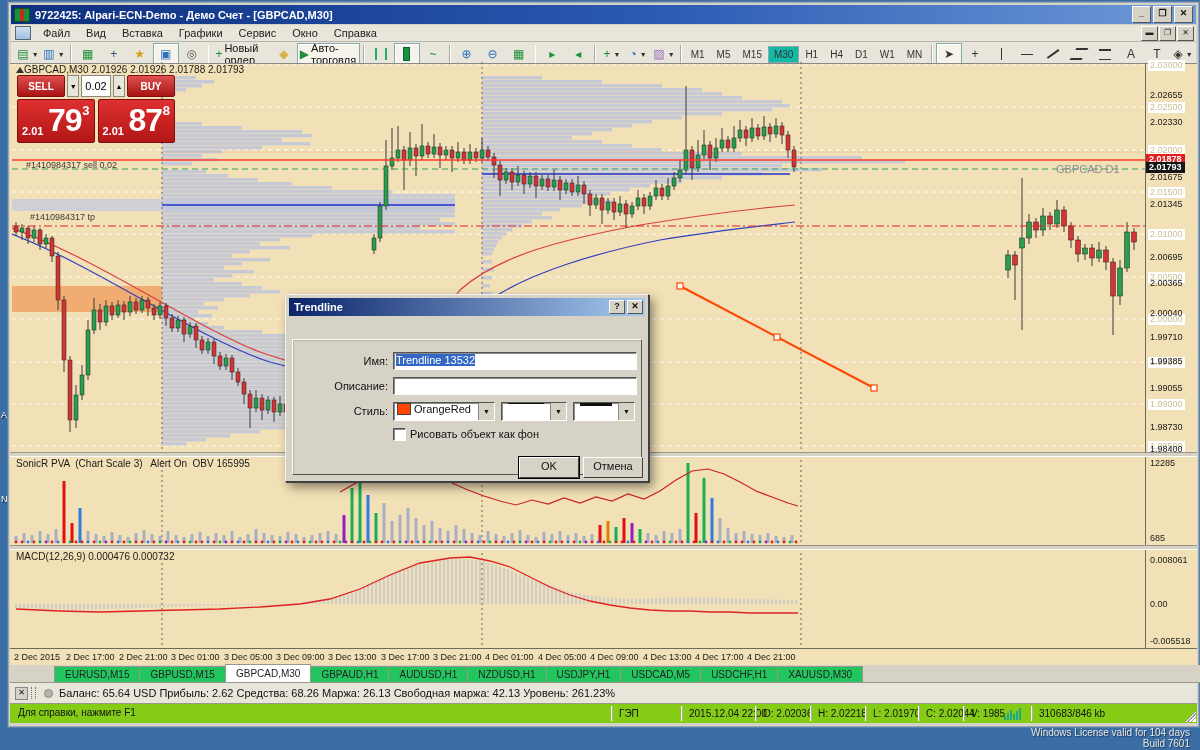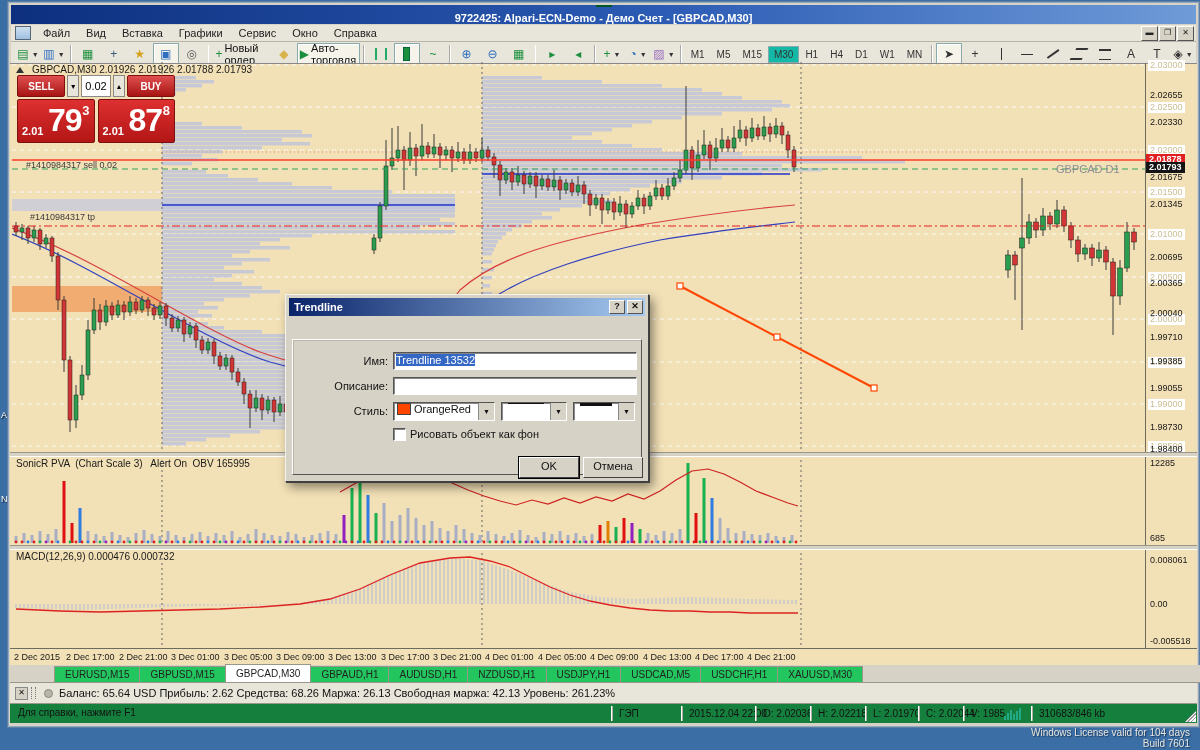--- a/index.html
+++ b/index.html
@@ -4,21 +4,21 @@
 <style>
   html,body{margin:0;padding:0;}
   .stage{position:relative;width:1200px;height:750px;background:#3a6ea5;overflow:hidden;
          font-family:"Liberation Sans",sans-serif;-webkit-font-smoothing:antialiased;}
   .abs{position:absolute;}
   
   .app{position:absolute;left:8px;top:2px;width:1189px;height:723px;background:#d6d2c6;
        border:1px solid #8fa9c4;box-shadow:0 0 0 1px #5f7ea0;}
   .titlebar{position:absolute;left:2px;top:2px;right:2px;height:19px;
        background:linear-gradient(90deg,#0d2f7e,#2b5bb4 55%,#6f9bd8);
-       color:#fff;font-size:11px;font-weight:bold;display:flex;align-items:center;gap:5px;padding:0 3px;flex-direction:column;}
+       color:#fff;font-size:11px;font-weight:bold;display:flex;align-items:center;gap:5px;padding:0 3px;}
   .title-icon{width:14px;height:12px;background:#0a5;display:inline-block;border:1px solid #052;
        background:linear-gradient(90deg,#1b8f3c 33%,#c62c1e 33%,#c62c1e 66%,#1b8f3c 66%);}
   .winbtns{margin-left:auto;display:flex;gap:2px;}
   .winbtn{width:17px;height:15px;background:#d6d2c6;border:1px solid;border-color:#fff #555 #555 #fff;
        font-size:9px;line-height:13px;text-align:center;color:#111;font-weight:bold;}
   .menubar{position:absolute;left:2px;top:22px;right:2px;height:16px;background:#e8e5da;
        display:flex;align-items:center;font-size:11px;color:#222;border-bottom:1px solid #b8b4a8;}
   .menu-item{padding:1px 8px;}
   .child-icon{width:14px;height:12px;margin:0 4px;border:1px solid #567;
        background:linear-gradient(#cfe0f0,#9fc0e0);}
@@ -41,21 +41,21 @@
   .ic-diag{width:14px;height:1.5px;background:#333;transform:rotate(-35deg);}
   .ic-channel{width:12px;height:8px;border-top:2px solid #333;border-bottom:2px solid #333;transform:skewX(-30deg);}
   .ic-fibo{width:12px;height:9px;border-top:1px solid #333;border-bottom:1px solid #333;box-shadow:inset 0 3px 0 -2px #333;}
   .ic-candle{width:5px;height:12px;background:#1b8f3c;border:1px solid #064;}
   .ic-bars{width:8px;height:12px;border-left:2px solid #2a6;border-right:2px solid #2a6;}
   
   .chart-client{position:absolute;left:10px;top:63px;width:1187px;height:602px;background:#f2e0b6;border-top:1px solid #888;}
   .axis-vline{position:absolute;left:1145px;top:63px;width:1px;height:601px;background:#6b6b5e;}
   .splitter{position:absolute;left:10px;width:1187px;background:#d6d2c6;border-top:1px solid #9a968a;border-bottom:1px solid #fff;}
   .pane-label{position:absolute;font-size:10px;color:#1a1a1a;white-space:pre;}
-  .ohlc{position:absolute;left:16px;top:64px;font-size:10px;color:#1a1a1a;display:flex;gap:8px;align-items:center;}
+  .ohlc{position:absolute;left:16px;top:64px;font-size:10px;color:#1a1a1a;display:flex;gap:0;align-items:center;}
   .tri{width:0;height:0;border-left:4px solid transparent;border-right:4px solid transparent;border-bottom:6px solid #333;}
   
   .px-grid{position:absolute;left:1148px;background:#fff;color:#cabe92;font-size:9px;padding:0 2px;line-height:11px;}
   .px-tick{position:absolute;left:1150px;color:#1a1a1a;font-size:9px;line-height:11px;}
   .px-badge{position:absolute;left:1146px;color:#fff;font-size:9px;line-height:11px;padding:0 3px;font-weight:bold;}
   
   .time-axis{position:absolute;left:10px;top:648px;width:1187px;height:17px;background:#f2e0b6;border-top:1px solid #6b6b5e;}
   .t-label{position:absolute;top:3px;font-size:9px;color:#1a1a1a;white-space:nowrap;}
   
   .trade{position:absolute;left:17px;top:75px;width:158px;height:70px;font-family:"Liberation Sans",sans-serif;}
@@ -79,21 +79,21 @@
         background:#22c55e;margin-right:-1px;height:13px;line-height:13px;}
   .sym-tab.active{background:#fff;position:relative;z-index:2;height:15px;line-height:15px;}
   
   .terminal{position:absolute;left:10px;top:683px;width:1187px;height:20px;background:#e8e5da;
         display:flex;align-items:center;font-size:11px;color:#111;border-bottom:1px solid #9a968a;}
   .term-close{width:11px;height:11px;margin:0 3px 0 5px;font-size:8px;line-height:10px;text-align:center;
         border:1px solid #888;background:#d6d2c6;}
   .term-grip{width:3px;height:12px;border-left:1px dotted #777;border-right:1px dotted #777;margin-right:8px;}
   .term-dot{width:7px;height:7px;border-radius:50%;background:#b8b4a8;border:1px solid #888;margin-right:6px;}
   
-  .statusbar{position:absolute;left:10px;top:704px;width:1187px;height:19px;background:#15803d;font-size:10px;color:#111;}
+  .statusbar{position:absolute;left:10px;top:704px;width:1187px;height:19px;background:#84cc16;font-size:10px;color:#111;}
   .sb-cell{position:absolute;top:2px;bottom:2px;border-left:1px solid #b0ac9f;box-shadow:-1px 0 0 #fff;
         display:flex;align-items:center;padding-left:6px;white-space:nowrap;}
   .sb-help{position:absolute;left:8px;top:3px;}
   .sb-grip{position:absolute;right:1px;bottom:1px;width:12px;height:12px;
         background:linear-gradient(135deg,transparent 50%,#999 50%,#999 55%,#fff 55%,#fff 62%,#999 62%,#999 68%,#fff 68%,#fff 75%,#999 75%,#999 81%,#fff 81%);}
   .sb-icon{display:flex;align-items:flex-end;gap:1px;height:12px;margin-left:6px;}
   .sb-icon i{display:block;width:2px;background:#2a8;}
   
   .desk-text{position:absolute;right:10px;color:#e9e6df;font-size:10px;text-align:right;text-shadow:1px 1px 1px #1a3a5c;}
   .desk-icon-label{position:absolute;left:1px;color:#fff;font-size:9px;text-shadow:1px 1px 1px #000;}

